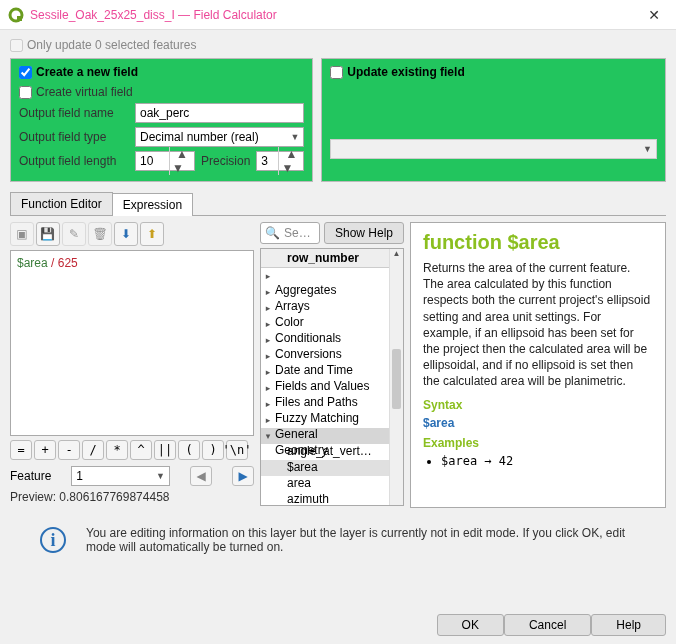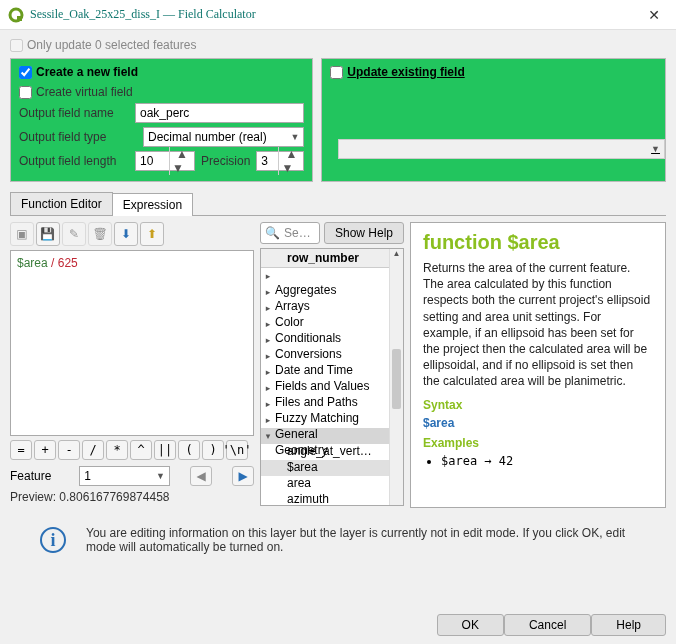--- a/index.html
+++ b/index.html
@@ -1,33 +1,33 @@
 <!DOCTYPE html>
 <html><head>
 <meta charset="utf-8">
 <style>
 * { box-sizing: border-box; font-family: "Segoe UI", Tahoma, sans-serif; font-size: 12px; }
 body { margin: 0; background: #f0f0f0; width: 676px; height: 644px; overflow: hidden; }
 .titlebar { height: 30px; display: flex; align-items: center; padding: 0 8px; background: #fff; border-bottom: 1px solid #e0e0e0; }
 .titlebar .qicon { width: 16px; height: 16px; margin-right: 6px; }
-.titlebar .title { flex: 1; color: #0f766e; font-family: Liberation Serif, serif; }
+.titlebar .title { flex: 1; color: #ec4899; }
 .close { font-size: 14px; color: #333; padding: 0 8px; cursor: default; }
 .content { padding: 8px 10px; }
 .checkrow { display: flex; align-items: center; gap: 4px; color: #888; }
 .checkrow input[type=checkbox] { margin: 0; }
 .groups { display: flex; gap: 8px; margin-top: 6px; }
 .group { border: 1px solid #bbb; background: #22c55e; padding: 6px 8px 10px 8px; position: relative; }
 .group.left { flex: 0 0 300px; }
-.group.right { flex: 1; text-decoration: underline; }
+.group.right { flex: 1; }
 .group-hdr { display: flex; align-items: center; gap: 4px; font-weight: bold; margin-bottom: 6px; }
 .group-hdr input { margin: 0; }
 .fieldrow { display: flex; align-items: center; gap: 6px; margin-top: 4px; }
 .fieldrow label { flex: 0 0 110px; color: #333; }
 .txt { border: 1px solid #aaa; background: #fff; height: 20px; padding: 0 4px; }
-.combo { border: 1px solid #aaa; background: #fff; height: 20px; display: flex; align-items: center; justify-content: space-between; padding: 0 4px; margin-left: 8px; }
+.combo { border: 1px solid #aaa; background: #fff; height: 20px; display: flex; align-items: center; justify-content: space-between; padding: 0 4px; }
 .combo .arrow { font-size: 9px; color: #555; }
 .spin { border: 1px solid #aaa; background: #fff; height: 20px; display: flex; align-items: center; }
 .spin span:first-child { flex: 1; padding: 0 4px; }
 .spin .spinbtns { display: flex; flex-direction: column; font-size: 7px; color: #555; border-left: 1px solid #ccc; padding: 0 2px; }
 .right .combo { width: 100%; margin-top: 60px; background: #f0f0f0; border: 1px solid #ccc; }
 .tabs { margin-top: 10px; display: flex; border-bottom: 1px solid #aaa; }
 .tab { padding: 4px 10px; border: 1px solid #aaa; border-bottom: none; margin-right: -1px; background: #e8e8e8; cursor: default; }
 .tab.active { background: #fff; position: relative; top: 1px; }
 .workarea { display: flex; gap: 6px; margin-top: 6px; }
 .col1 { flex: 0 0 244px; display: flex; flex-direction: column; gap: 4px; }

